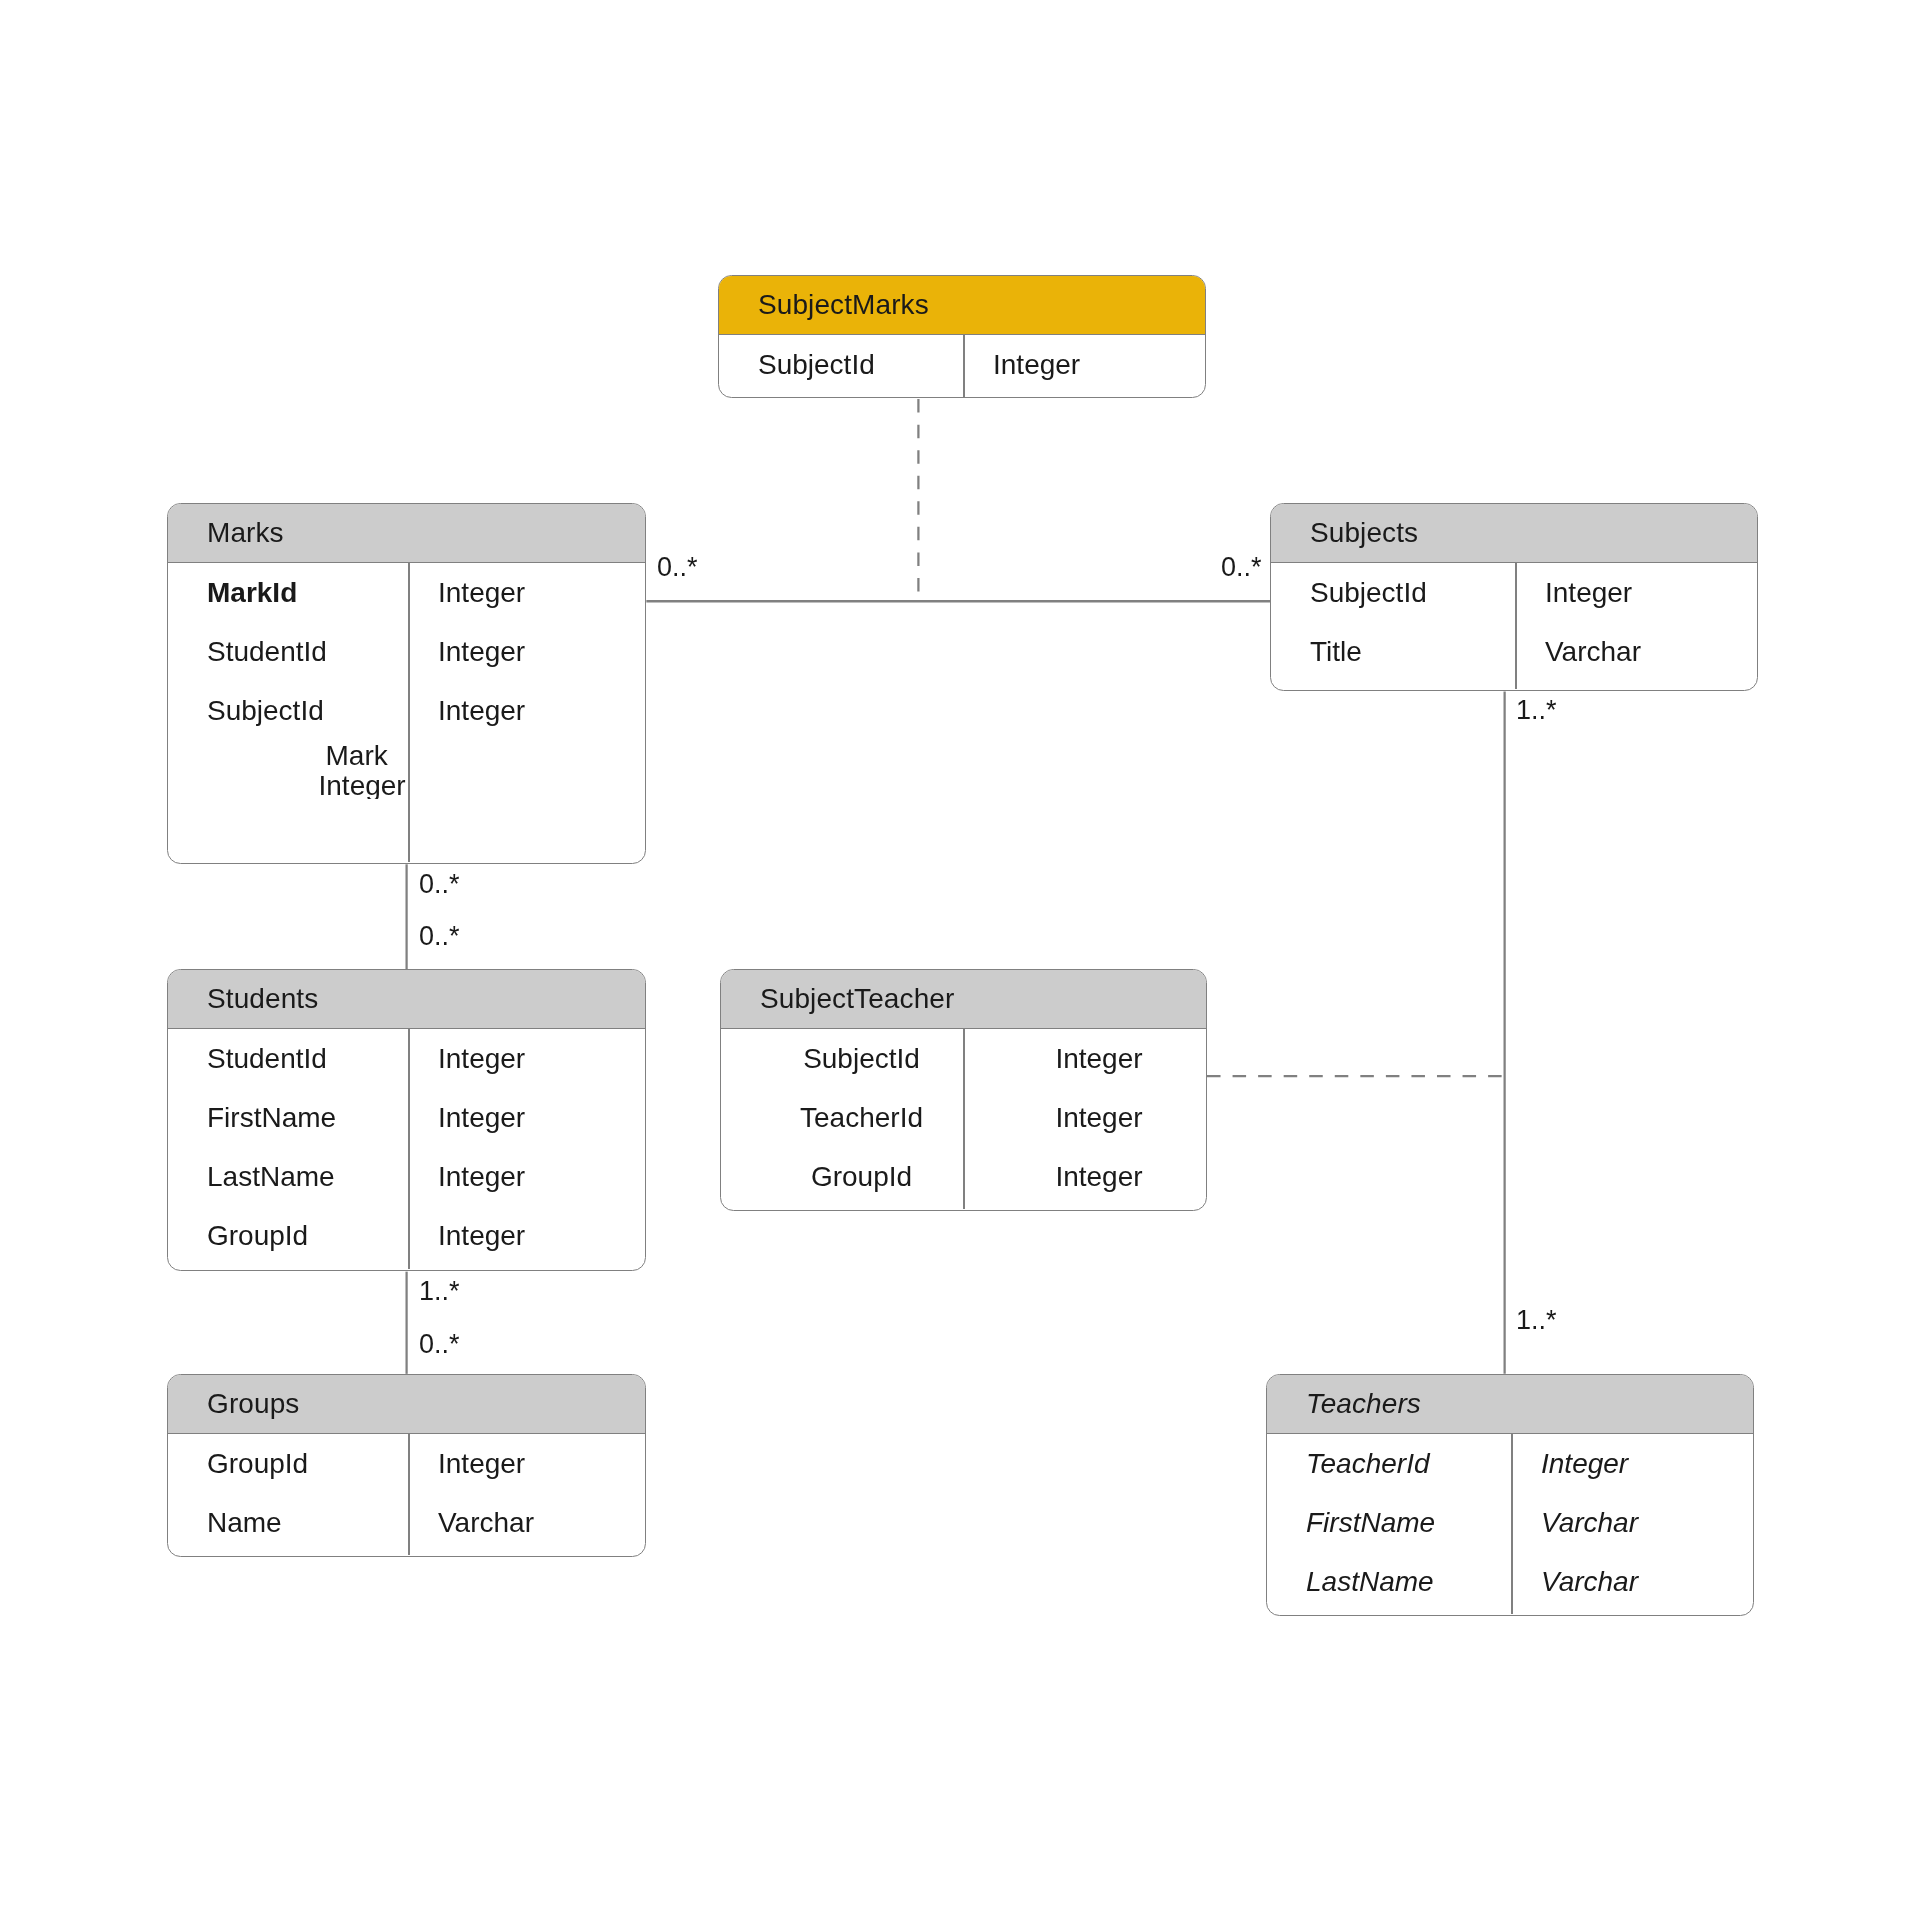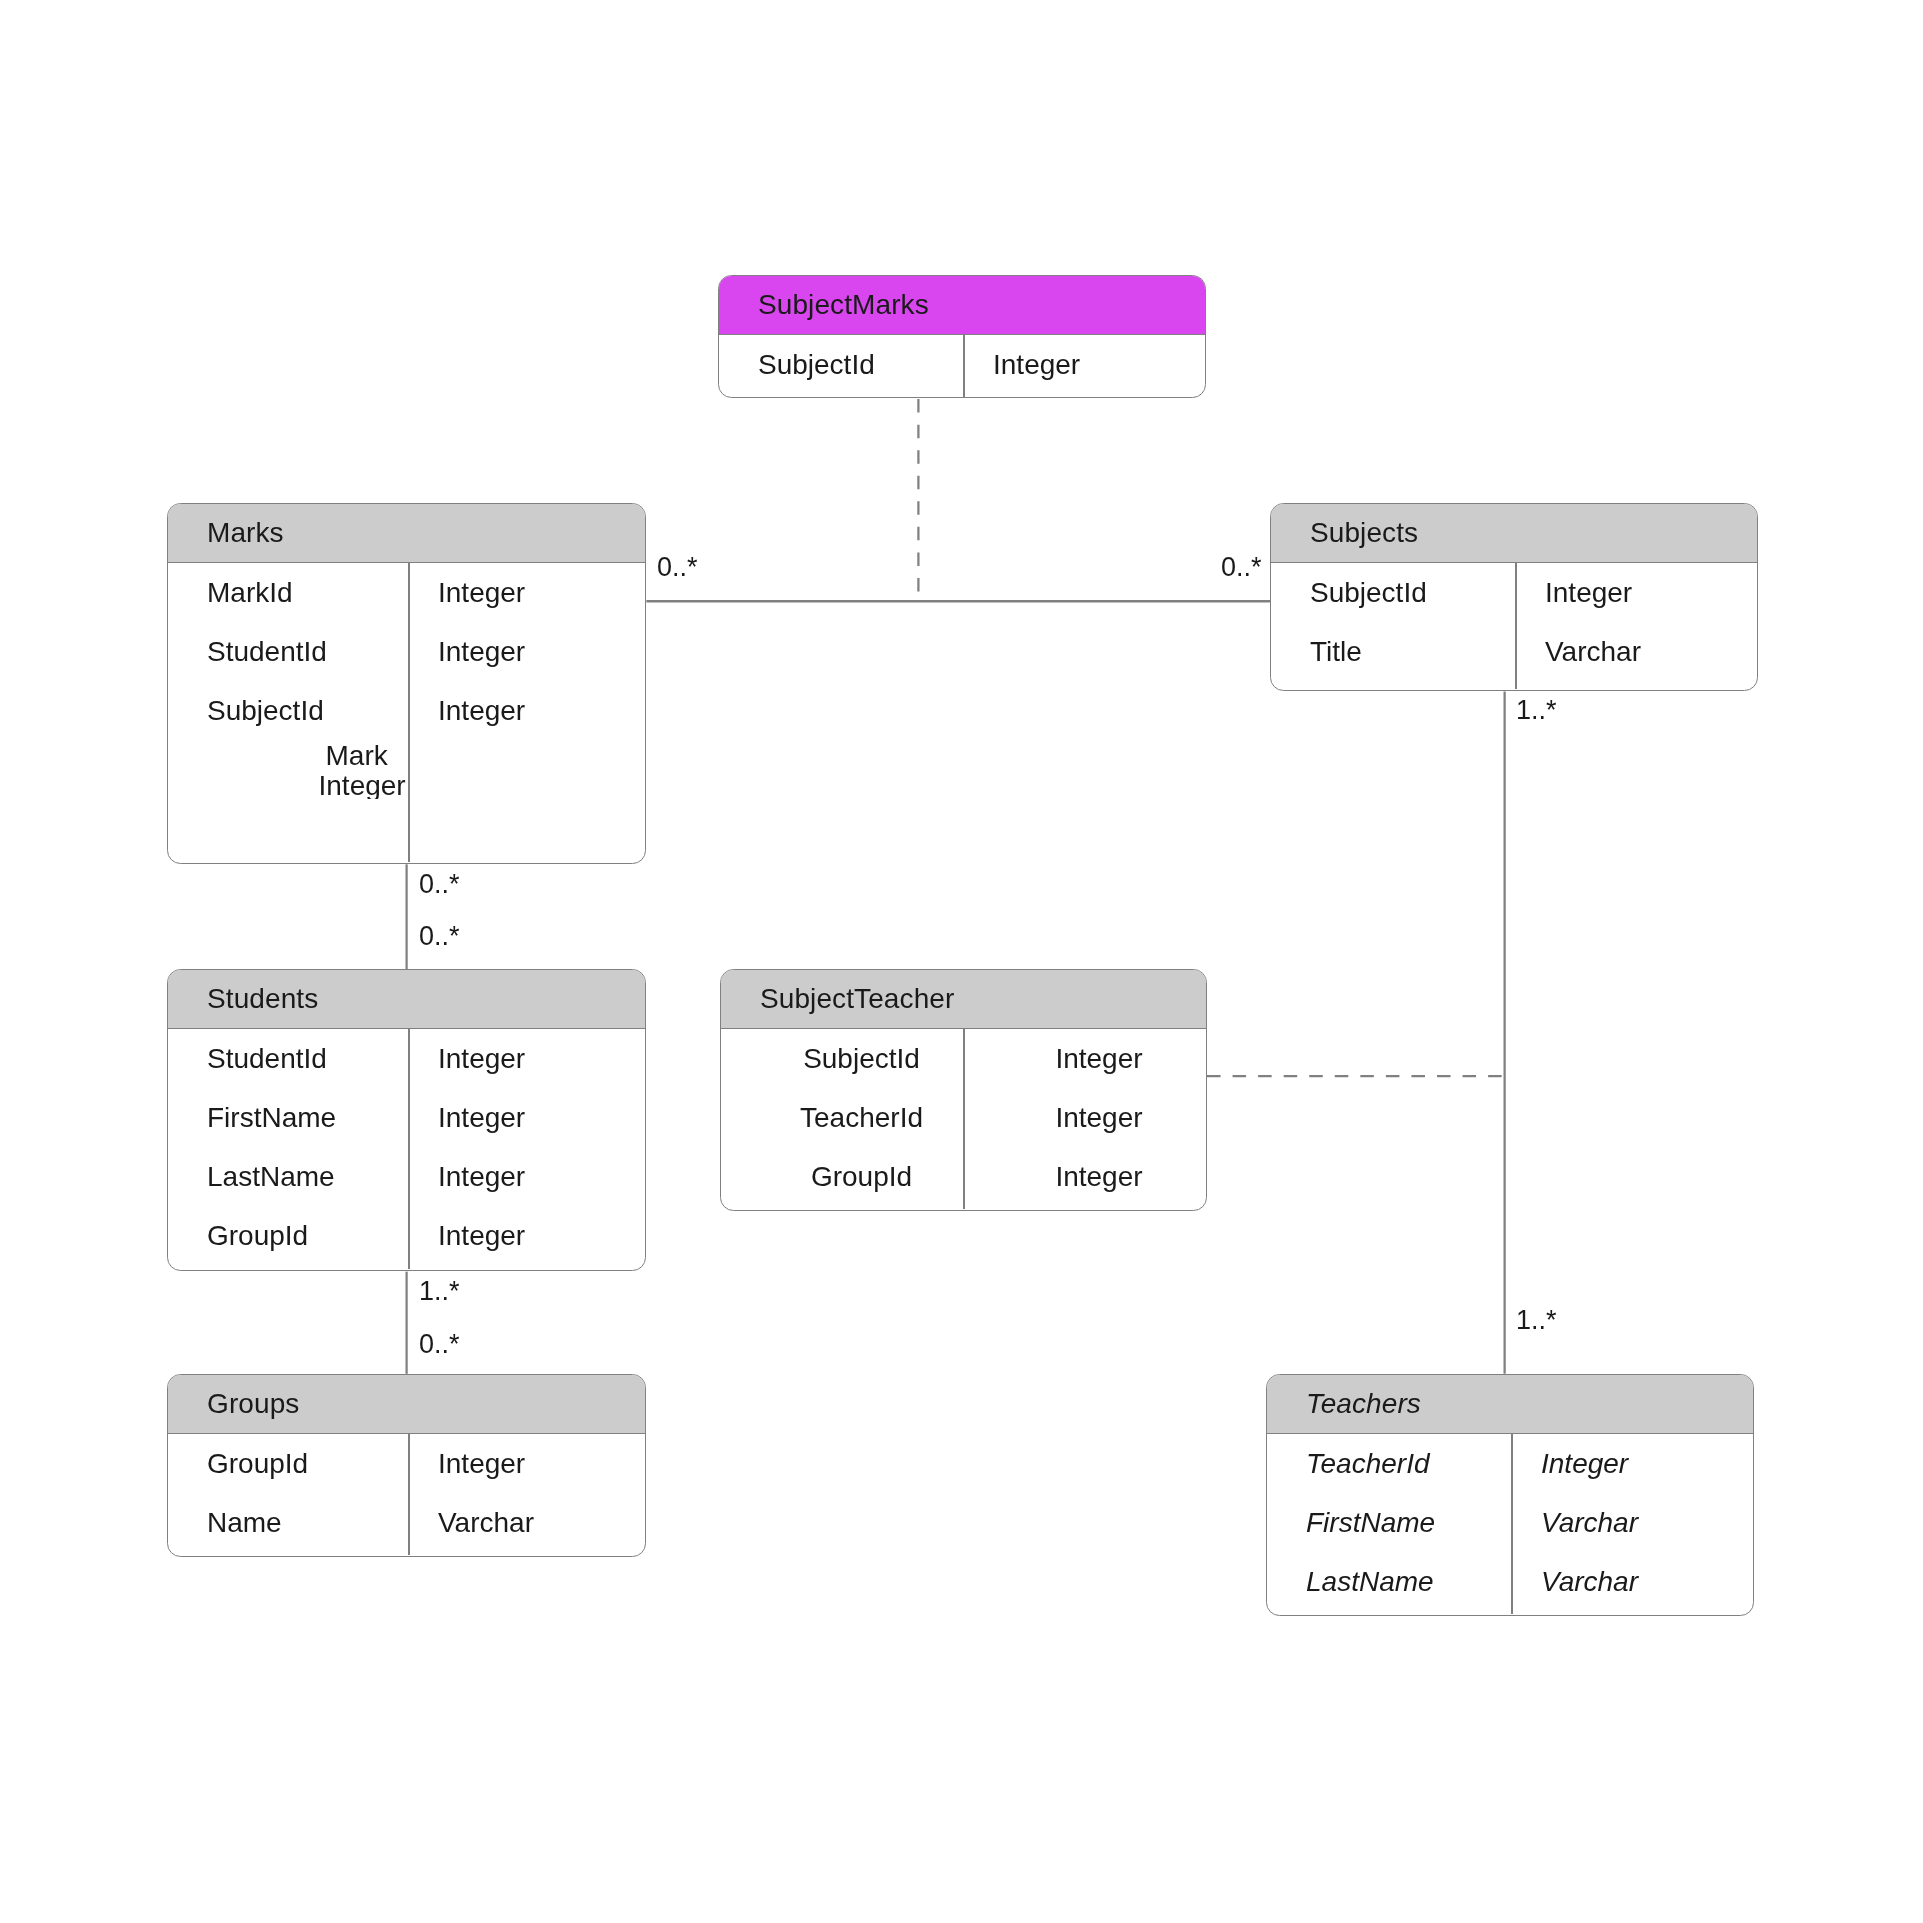--- a/index.html
+++ b/index.html
@@ -90,35 +90,35 @@
   <svg id="wires" viewBox="0 0 2560 2560" xmlns="http://www.w3.org/2000/svg">
       <line x1="860" y1="800" x2="1690" y2="800" stroke="#808080" stroke-width="3"></line>
       <line x1="1222" y1="531" x2="1222" y2="800" stroke="#808080" stroke-width="3" stroke-dasharray="18 16"></line>
       <line x1="541" y1="1150" x2="541" y2="1290" stroke="#808080" stroke-width="3"></line>
       <line x1="541" y1="1692" x2="541" y2="1828" stroke="#808080" stroke-width="3"></line>
       <line x1="2002" y1="920" x2="2002" y2="1828" stroke="#808080" stroke-width="3"></line>
       <line x1="1606" y1="1432" x2="2002" y2="1432" stroke="#808080" stroke-width="3" stroke-dasharray="18 16"></line>
     </svg>
   <div id="entities-layer">
       <div class="entity" style="left: 718px; top: 275px; width: 488px; height: 123px; border-color: rgb(128, 128, 128);">
-        <div class="entity-header" style="height: 59px; background: #d946ef; border-bottom-color: rgb(128, 128, 128);">SubjectMarks</div>
+        <div class="entity-header" style="height: 59px; background: #eab308; border-bottom-color: rgb(128, 128, 128);">SubjectMarks</div>
         <div class="entity-body" style="height: 62px;">
           <div class="col-divider" style="left: 244px; background: rgb(128, 128, 128);"></div>
           <div class="attr-row" style="height: 60px;">
             <div class="attr-name" style="width: 244px;">SubjectId</div>
             <div class="attr-type" style="width: 241px;">Integer</div>
           </div>
         </div>
       </div>
       <div class="entity" style="left: 167px; top: 503px; width: 479px; height: 361px; border-color: rgb(128, 128, 128);">
         <div class="entity-header" style="height: 59px; background: rgb(204, 204, 204); border-bottom-color: rgb(128, 128, 128);">Marks</div>
         <div class="entity-body" style="height: 299px;">
           <div class="col-divider" style="left: 240px; background: rgb(128, 128, 128);"></div>
           <div class="attr-row" style="height: 59px;">
-            <div class="attr-name" style="width: 240px;">MarkId</div>
+            <div class="attr-name" style="width: 240px; font-weight: bold;">MarkId</div>
             <div class="attr-type" style="width: 236px;">Integer</div>
           </div>
           <div class="attr-row" style="height: 59px;">
             <div class="attr-name" style="width: 240px;">StudentId</div>
             <div class="attr-type" style="width: 236px;">Integer</div>
           </div>
           <div class="attr-row" style="height: 59px;">
             <div class="attr-name" style="width: 240px;">SubjectId</div>
             <div class="attr-type" style="width: 236px;">Integer</div>
           </div>

